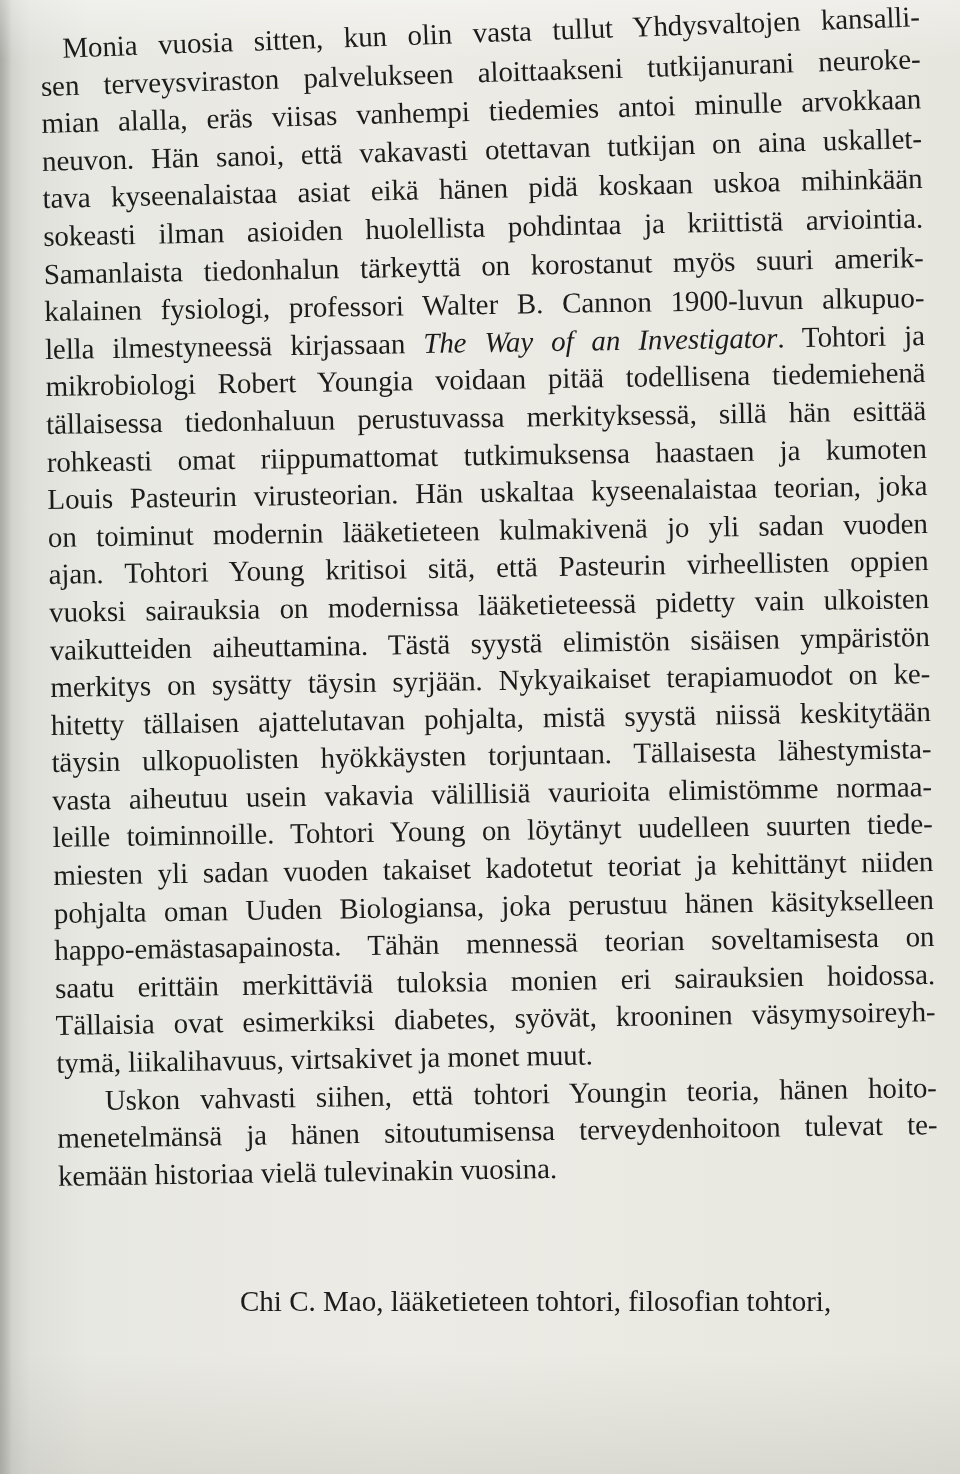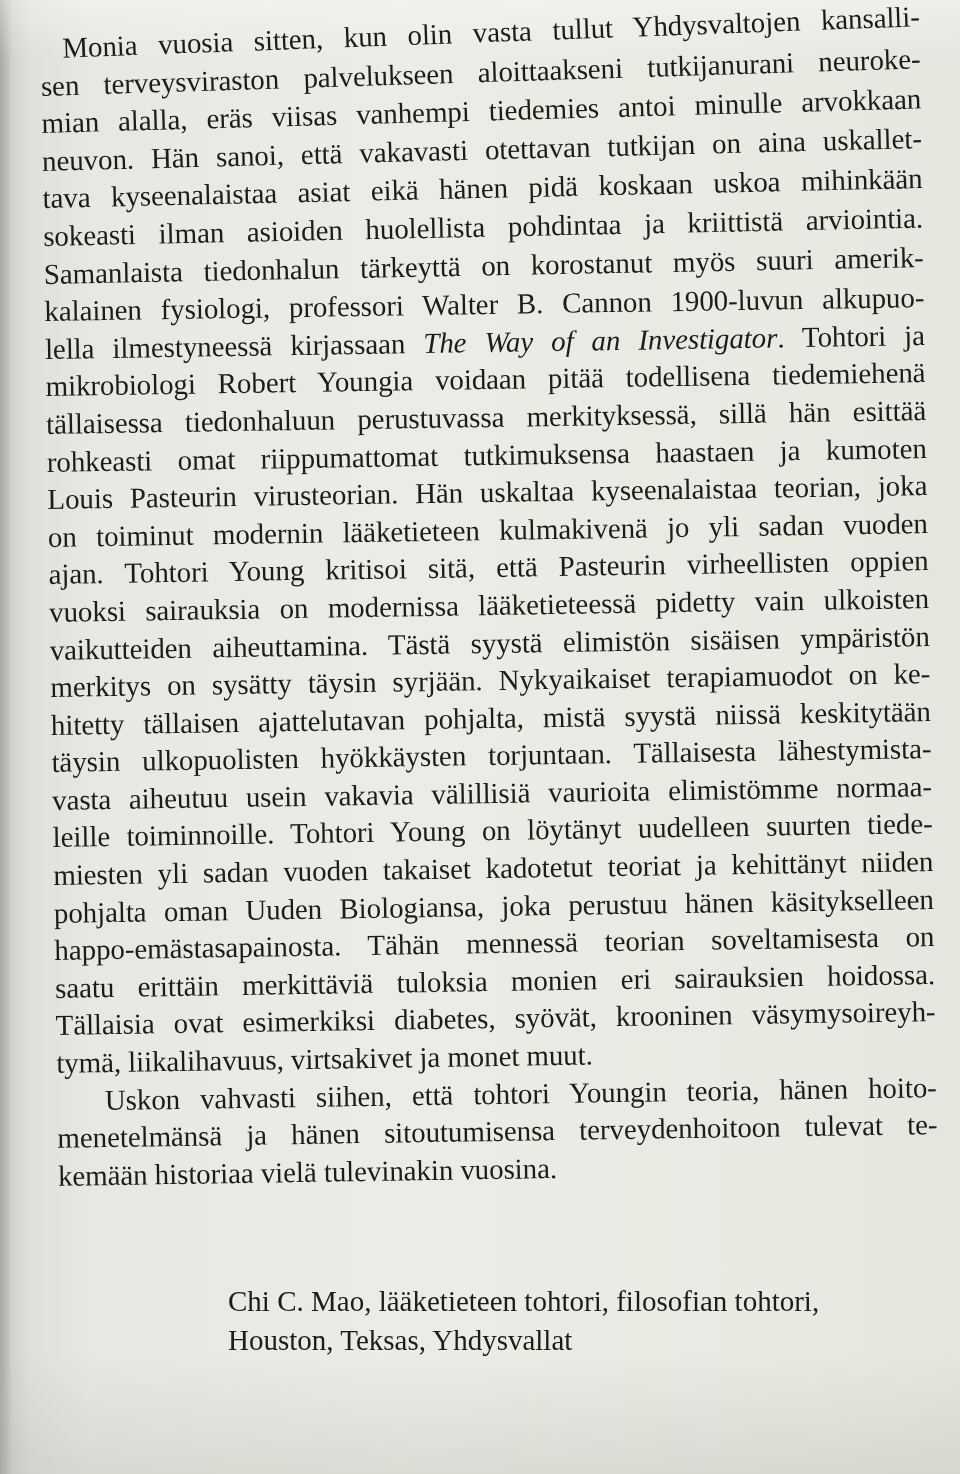--- a/index.html
+++ b/index.html
@@ -59,21 +59,21 @@
     }
     .line.indent {
       padding-left: 48px;
       width: 832px;
     }
     .em {
       font-style: italic;
     }
     .signature {
       position: absolute;
-      left: 228px;
+      left: 240px;
       top: 1282px;
       width: 700px;
     }
     .sig-line {
       display: block;
       font-size: 29px;
       line-height: 38.5px;
       white-space: nowrap;
     }
   </style>
@@ -117,14 +117,13 @@
   </div>
   <div>
     <span class="line indent">Uskon vahvasti siihen, että tohtori Youngin teoria, hänen hoito-</span>
     <span class="line">menetelmänsä ja hänen sitoutumisensa terveydenhoitoon tulevat te-</span>
     <span class="line last">kemään historiaa vielä tulevinakin vuosina.</span>
   </div>
 </div>
 
 <div class="signature">
   <span class="sig-line">Chi C. Mao, lääketieteen tohtori, filosofian tohtori,</span>
-  <span class="sig-line">Houston, Teksas, Yhdysvallat</span>
 </div>
 
 </body></html>

